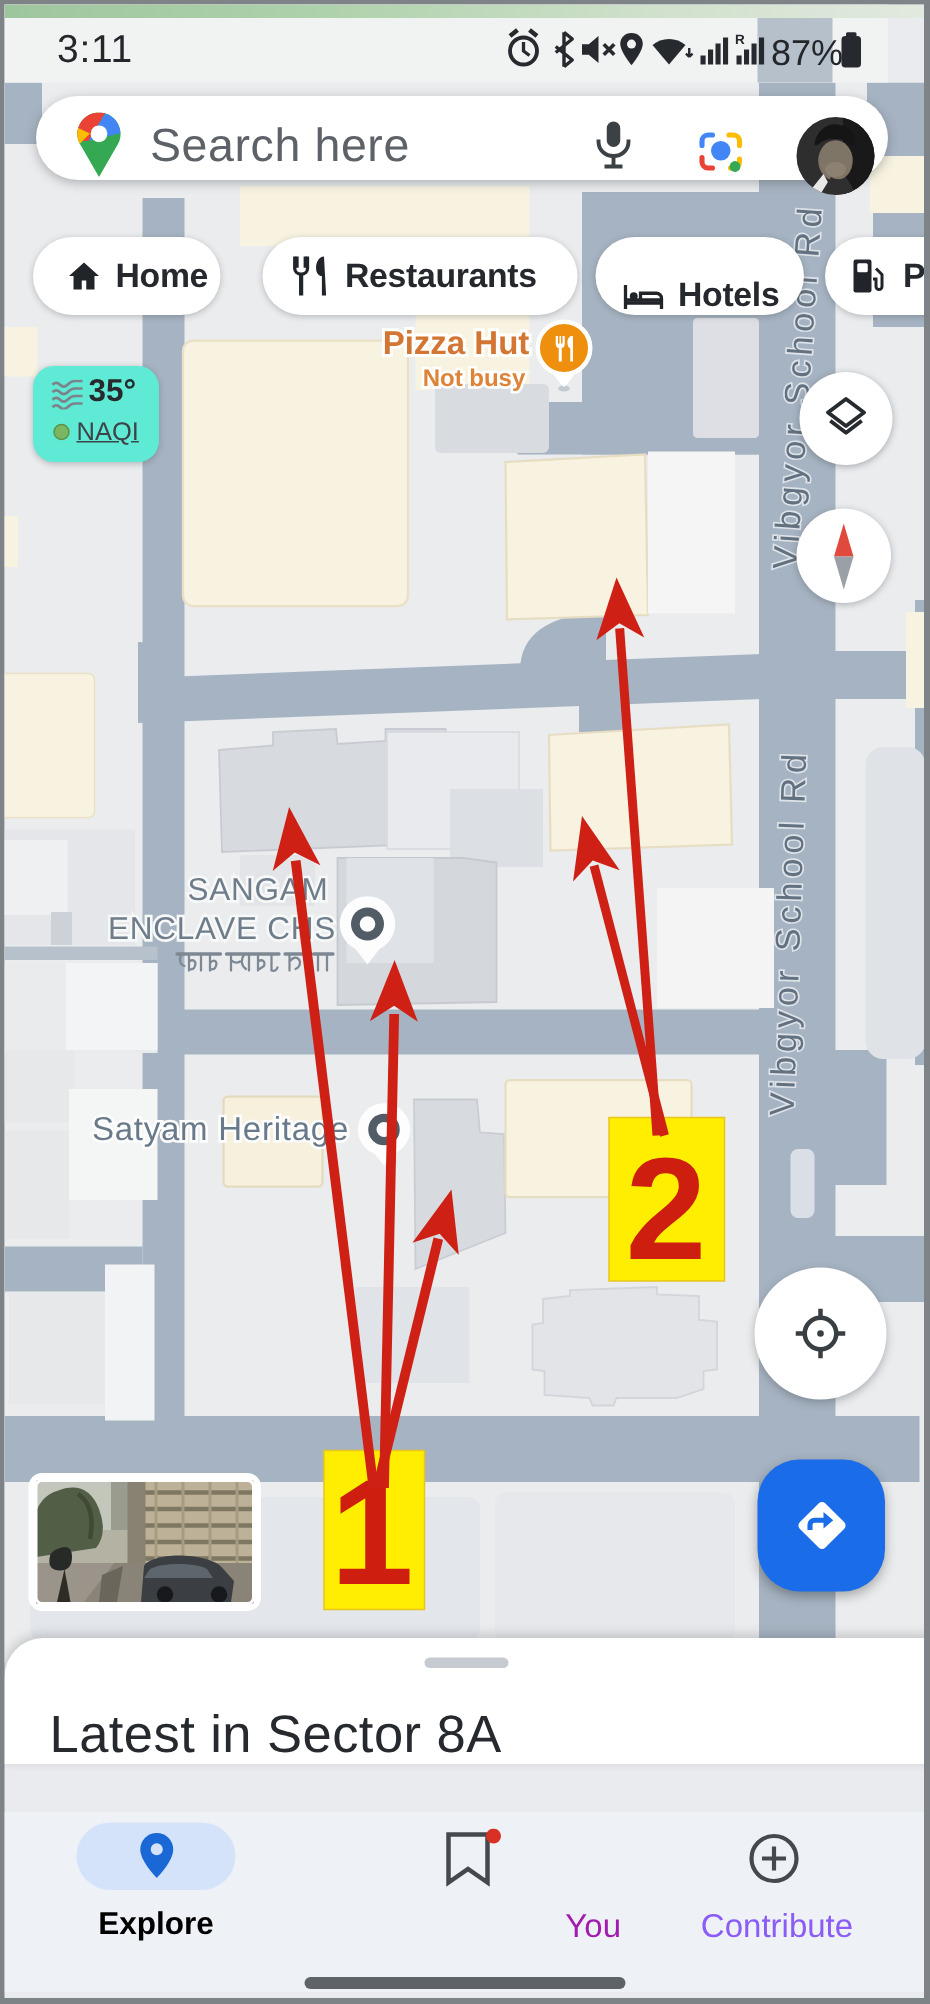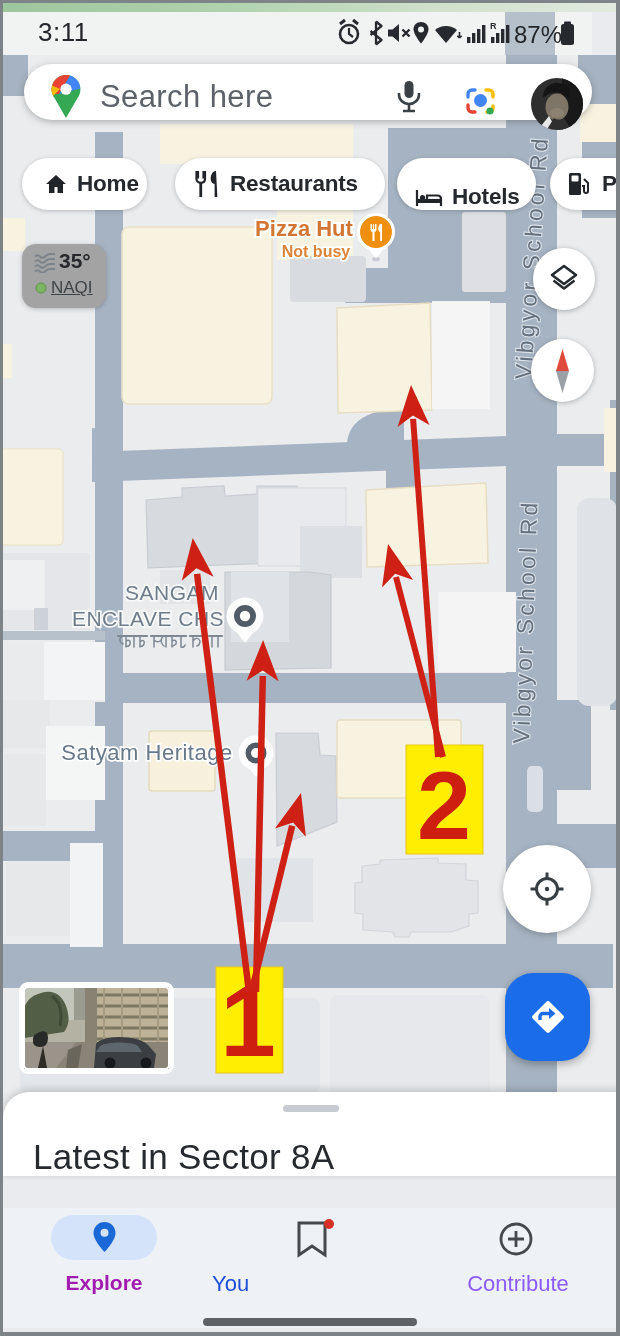--- a/index.html
+++ b/index.html
@@ -373,21 +373,21 @@
  <div class="chip" style="left:547px;width:130px;">
   <svg style="margin-left:16px" width="26" height="26" viewBox="0 0 26 26">
    <rect x="3" y="2" width="12" height="22" rx="1.5" fill="#212428"></rect>
    <rect x="5.5" y="4.5" width="7" height="6" rx="1" fill="#fff"></rect>
    <path d="M18 8l4 4v8a2 2 0 0 1-4 0v-5h-2" fill="none" stroke="#212428" stroke-width="2"></path>
   </svg>
   <span style="margin-left:10px">P</span>
  </div>
 </div>
 
-<div class="abs" id="weather" style="left:19px;top:241px;width:84px;height:64px;background:#a3a3a3;border-radius:14px;box-shadow:0 1px 4px rgba(60,64,67,0.3);">
+<div class="abs" id="weather" style="left:19px;top:241px;width:84px;height:64px;background:#5eead4;border-radius:14px;box-shadow:0 1px 4px rgba(60,64,67,0.3);">
  <svg class="abs" style="left:11px;top:9px;" width="24" height="20" viewBox="0 0 24 20">
   <g fill="none" stroke="#7d838a" stroke-width="1.8">
    <path d="M2 3.5q2.5-2.5 5 0t5 0 5-2.5 5 0"></path>
    <path d="M2 8.5q2.5-2.5 5 0t5 0 5-2.5 5 0"></path>
    <path d="M2 13.5q2.5-2.5 5 0t5 0 5-2.5 5 0"></path>
    <path d="M2 18.5q2.5-2.5 5 0t5 0 5-2.5 5 0"></path>
   </g>
  </svg>
  <div class="abs" style="left:37px;top:5px;font-size:21px;font-weight:bold;color:#27292d;">35°</div>
  <svg class="abs" style="left:13px;top:38px;" width="12" height="12" viewBox="0 0 12 12">
@@ -438,28 +438,28 @@
 
 <div class="abs" id="nav" style="left:0;top:1205px;width:613px;height:120px;background:#eef1f6;">
 
  <div class="abs" style="left:48px;top:7px;width:106px;height:45px;background:#d5e3fa;border-radius:23px;"></div>
 
  <svg class="abs" style="left:89px;top:13px;" width="25" height="32" viewBox="0 0 25 32">
   <path d="M12.5 1C6.4 1 1.5 5.9 1.5 12c0 7.8 11 19 11 19s11-11.2 11-19c0-6.1-4.9-11-11-11z" fill="#1a68d5"></path>
   <circle cx="12.5" cy="11.8" r="4" fill="#d5e3fa"></circle>
  </svg>
 
- <div class="abs" style="left:0px;top:63px;width:202px;text-align:center;font-size:21px;font-weight:bold;color:#a21caf;">Explore</div>
+ <div class="abs" style="left:0px;top:63px;width:202px;text-align:center;font-size:21px;font-weight:bold;color:#000000;">Explore</div>
 
  <svg class="abs" style="left:292px;top:11px;" width="42" height="40" viewBox="0 0 42 40">
   <path d="M4 4h26v32l-13-9-13 9z" fill="none" stroke="#45494e" stroke-width="3"></path>
   <circle cx="34" cy="5" r="5" fill="#d93025"></circle>
  </svg>
 
- <div class="abs" style="left:209px;top:63px;width:202px;text-align:left;font-size:22px;color:#1d4ed8;">You</div>
+ <div class="abs" style="left:209px;top:63px;width:202px;text-align:right;font-size:22px;color:#a21caf;">You</div>
 
  <svg class="abs" style="left:494px;top:12px;" width="38" height="38" viewBox="0 0 38 38">
   <circle cx="19" cy="19" r="15" fill="none" stroke="#45494e" stroke-width="2.8"></circle>
   <path d="M19 11v16M11 19h16" stroke="#45494e" stroke-width="2.8"></path>
  </svg>
 
  <div class="abs" style="left:414px;top:63px;width:202px;text-align:center;font-size:22px;color:#8b5cf6;">Contribute</div>
 
  <div class="abs" style="left:200px;top:110px;width:214px;height:8px;border-radius:4px;background:#5e6368;"></div>
 </div>

